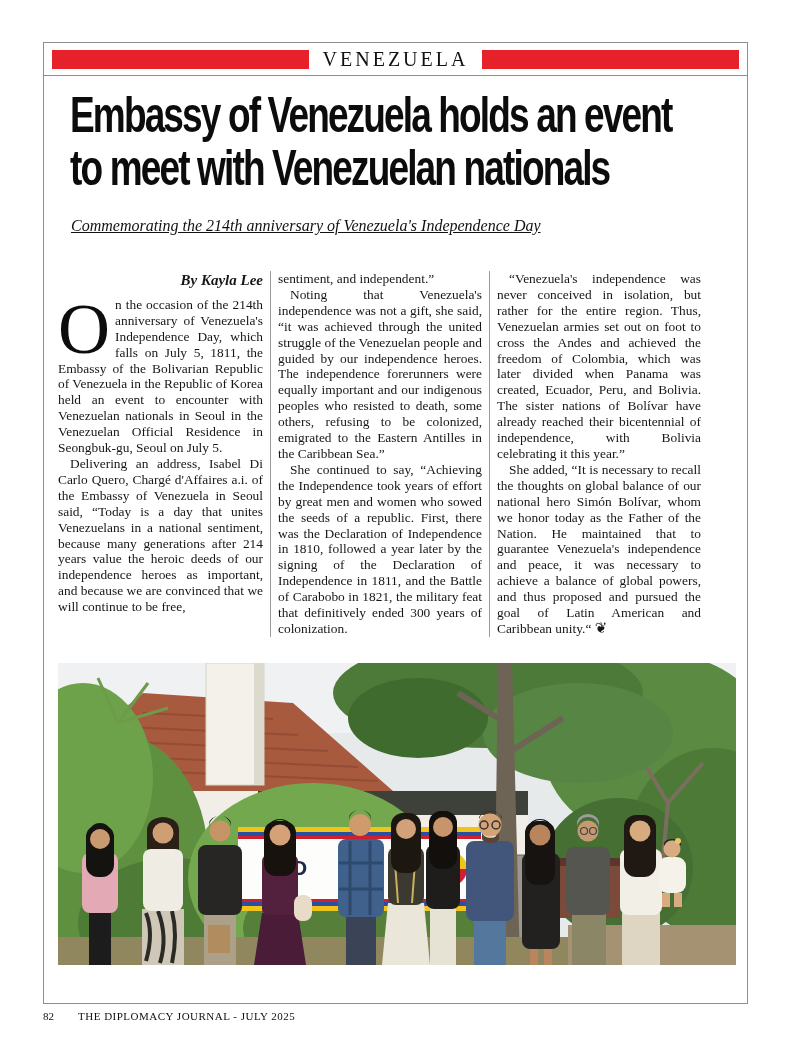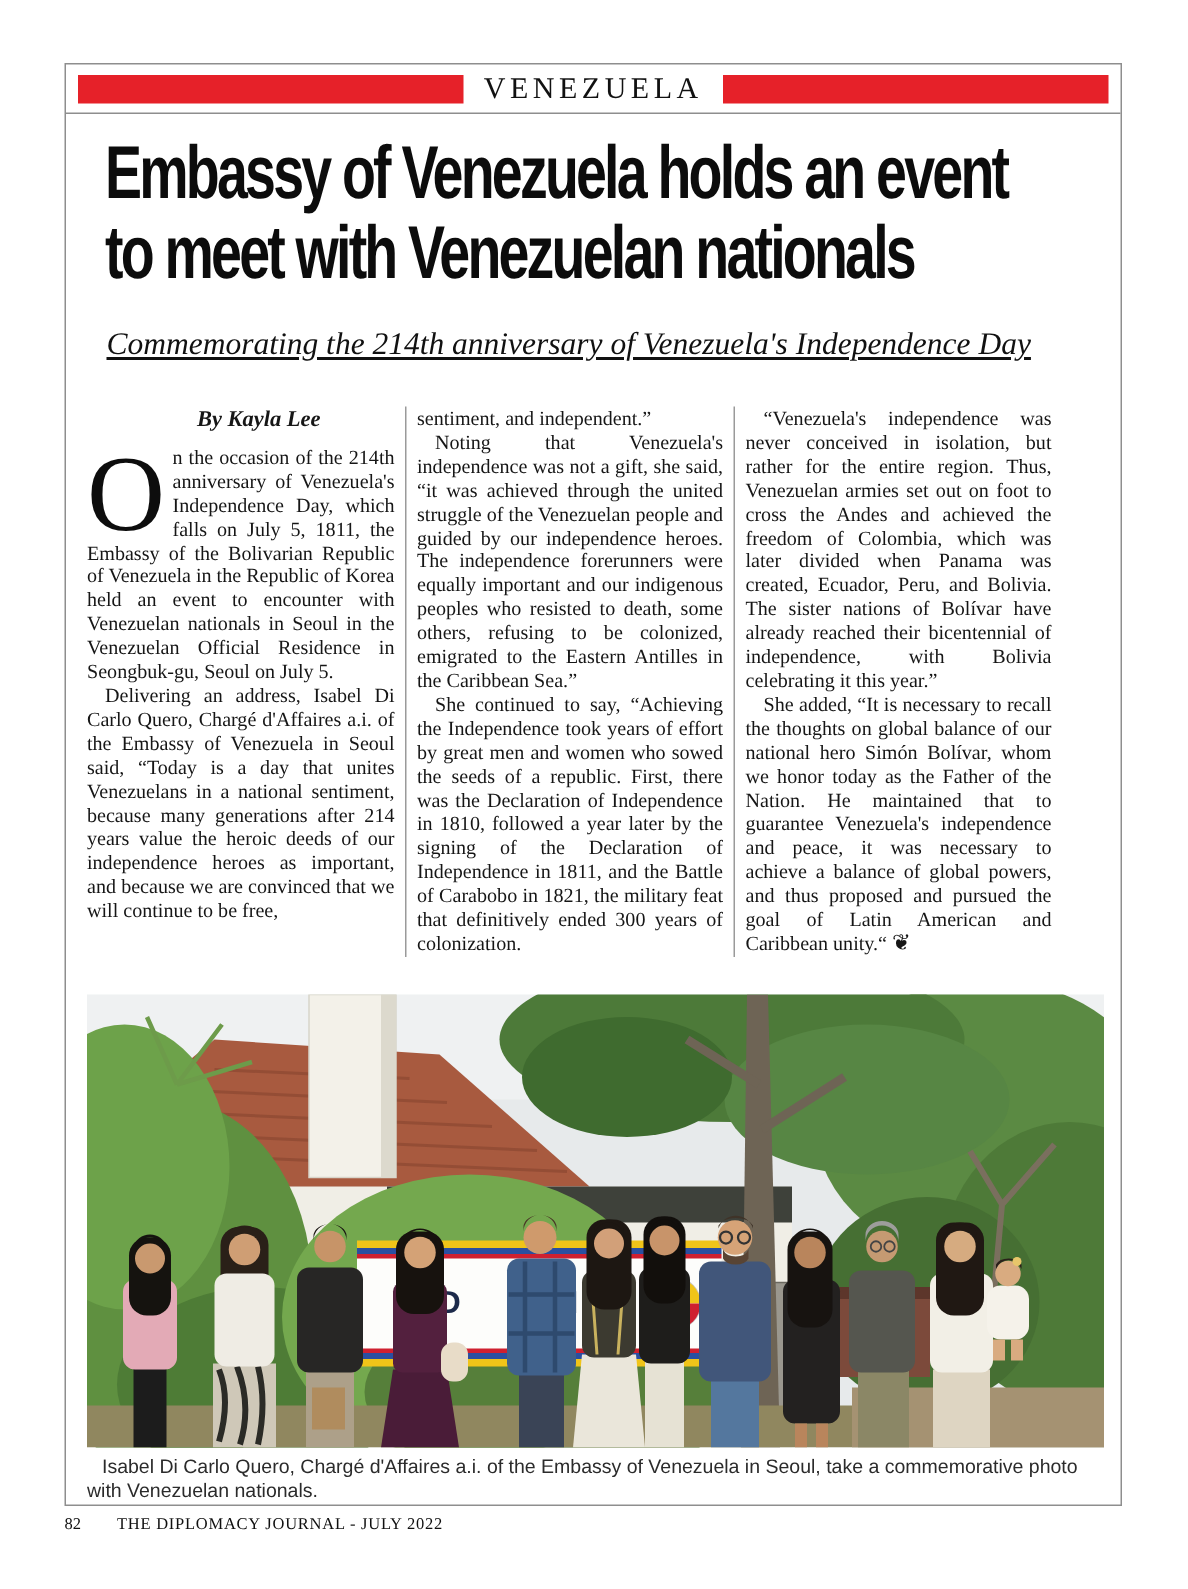--- a/index.html
+++ b/index.html
@@ -12,28 +12,28 @@
                 border-bottom:1px solid #8e8e8e;box-sizing:border-box;}
   .red-bar{flex:1;height:19px;background:#e62129;}
   .section-label{margin:0 14px;font-size:20px;letter-spacing:3px;color:#111;
                  font-family:"Liberation Serif",serif;}
   
   .headline{position:absolute;left:26px;top:46px;}
   .headline .hl-line{white-space:nowrap;font-family:"Liberation Sans",sans-serif;
       font-weight:700;font-size:50px;letter-spacing:-2.5px;line-height:53px;color:#0c0c0c;
       transform:scaleX(0.74);transform-origin:left;}
   
-  .subtitle{position:absolute;left:27px;top:174px;font-style:italic;font-size:21px;
+  .subtitle{position:absolute;left:27px;top:174px;font-style:italic;font-size:16px;
             color:#111;text-decoration:underline;white-space:nowrap;}
   
   .columns{position:absolute;left:7px;top:228px;width:691px;display:flex;}
   .col{width:219px;padding:0 7px;box-sizing:border-box;font-size:13.4px;line-height:15.9px;
        text-align:justify;color:#161616;}
   .col + .col{border-left:1px solid #9a9a9a;}
-  .byline{font-style:italic;font-weight:bold;font-size:15px;margin:2px 0 8px 24px;text-align:center;}
+  .byline{font-style:italic;font-weight:bold;font-size:15px;margin:2px 0 8px 24px;text-align:right;}
   .col p{margin:0;}
   .col p.indent{text-indent:12px;}
   .dropcap{float:left;font-size:72px;line-height:58px;padding:3px 5px 0 0;color:#0d0d0d;
            font-family:"Liberation Serif",serif;}
   .ornament{font-size:15px;}
   
   .photo-block{position:absolute;left:14px;top:620px;width:678px;}
   .photo-block svg{display:block;}
   .caption{font-family:"Liberation Sans",sans-serif;font-size:13px;line-height:16px;
            color:#2b2b2b;margin:5px 0 0 0;text-indent:10px;}
@@ -217,22 +217,21 @@
           <path d="M571,164 a11,11 0 0 1 22,0 l0,-4 a11,8 0 0 0 -22,0 Z" fill="#201813"></path>
 
           <rect x="600" y="194" width="28" height="36" rx="9" fill="#f5f2ea"></rect>
           <circle cx="614" cy="186" r="8.5" fill="#d9ab80"></circle>
           <path d="M606,183 a9,9 0 0 1 17,0 l0,-3 a9,6 0 0 0 -17,0 Z" fill="#2a201a"></path>
           <circle cx="620" cy="178" r="3" fill="#e7c66a"></circle>
           <rect x="604" y="230" width="8" height="14" fill="#d9ab80"></rect>
           <rect x="616" y="230" width="8" height="14" fill="#d9ab80"></rect>
         </g>
       </svg>
-      <p class="caption">Isabel Di Carlo Quero, Chargé d'Affaires a.i. of the Embassy of Venezuela in Seoul, take a commemorative photo with Venezuelan nationals.</p>
     </div>
 
   </div>
 
   <div class="footer">
     <span class="pagenum">82</span>
-    <span class="journal">THE DIPLOMACY JOURNAL - JULY 2022</span>
+    <span class="journal">THE DIPLOMACY JOURNAL - JULY 2025</span>
   </div>
 </div>
 
 </body></html>

